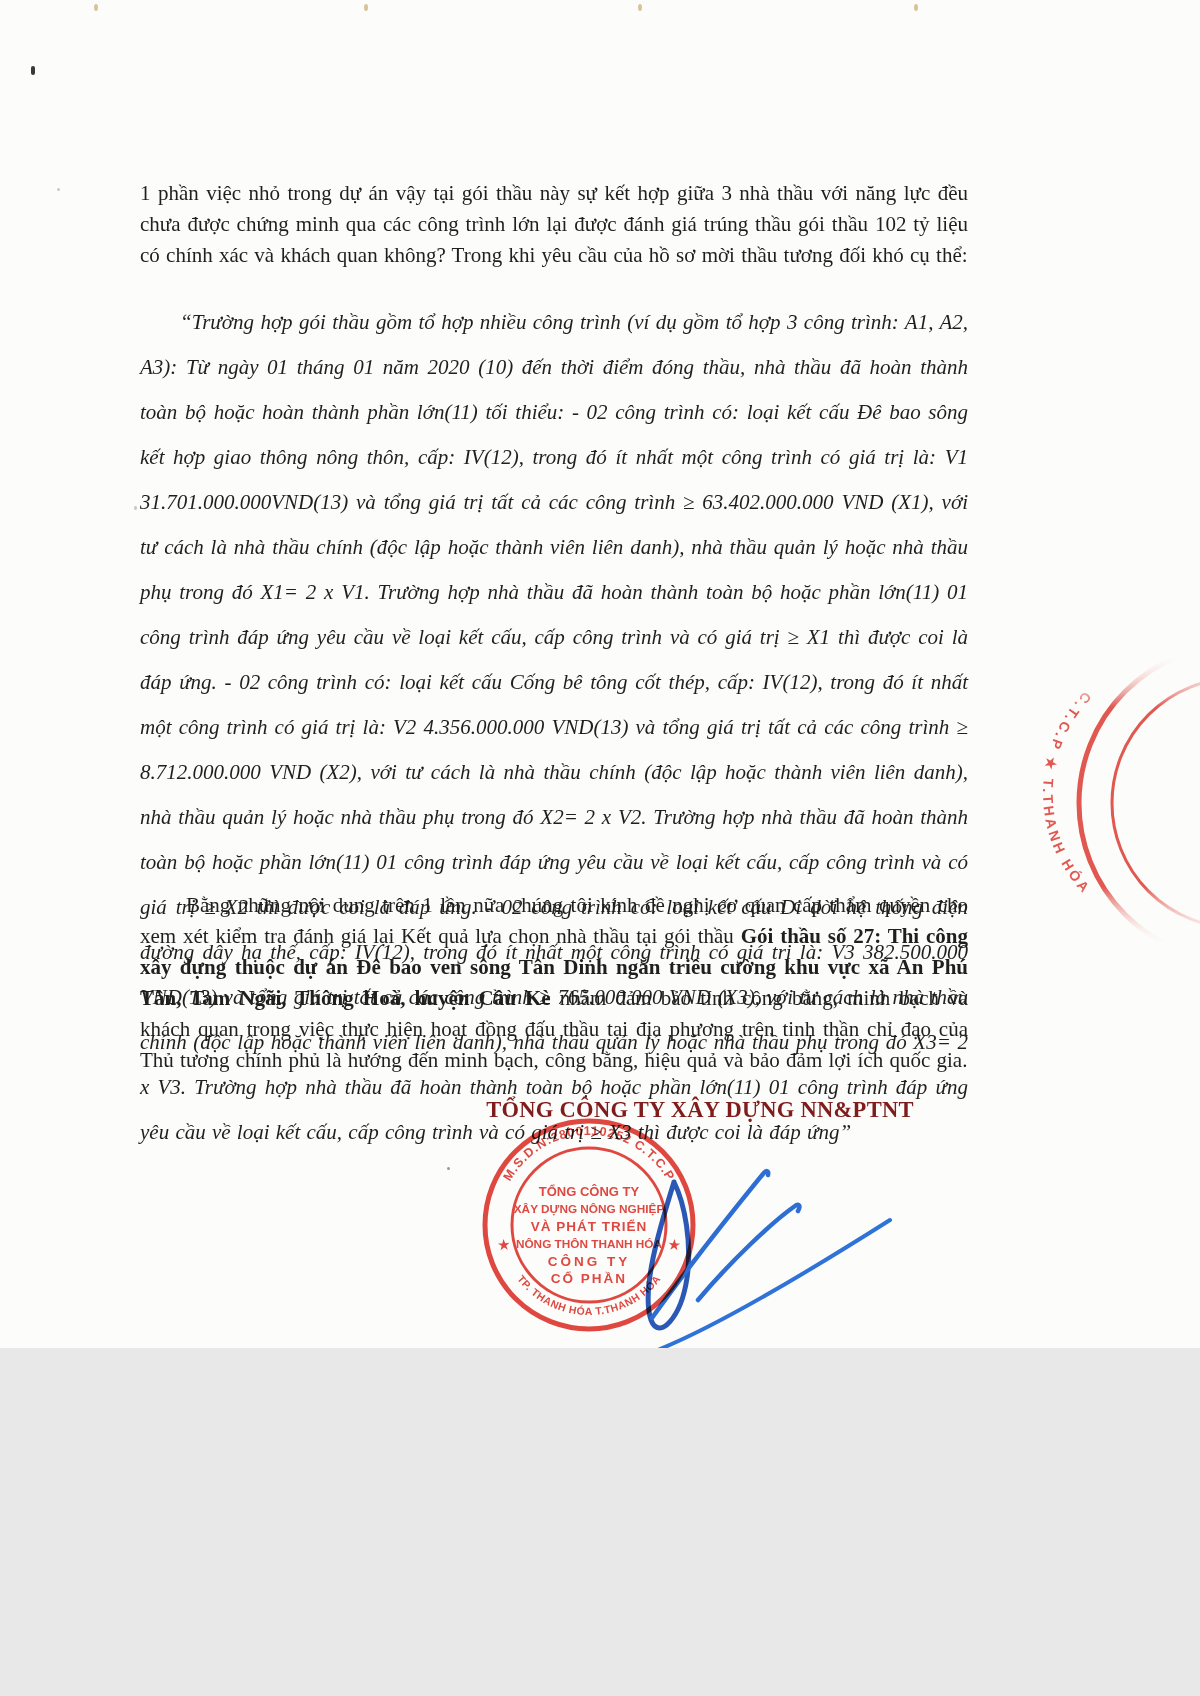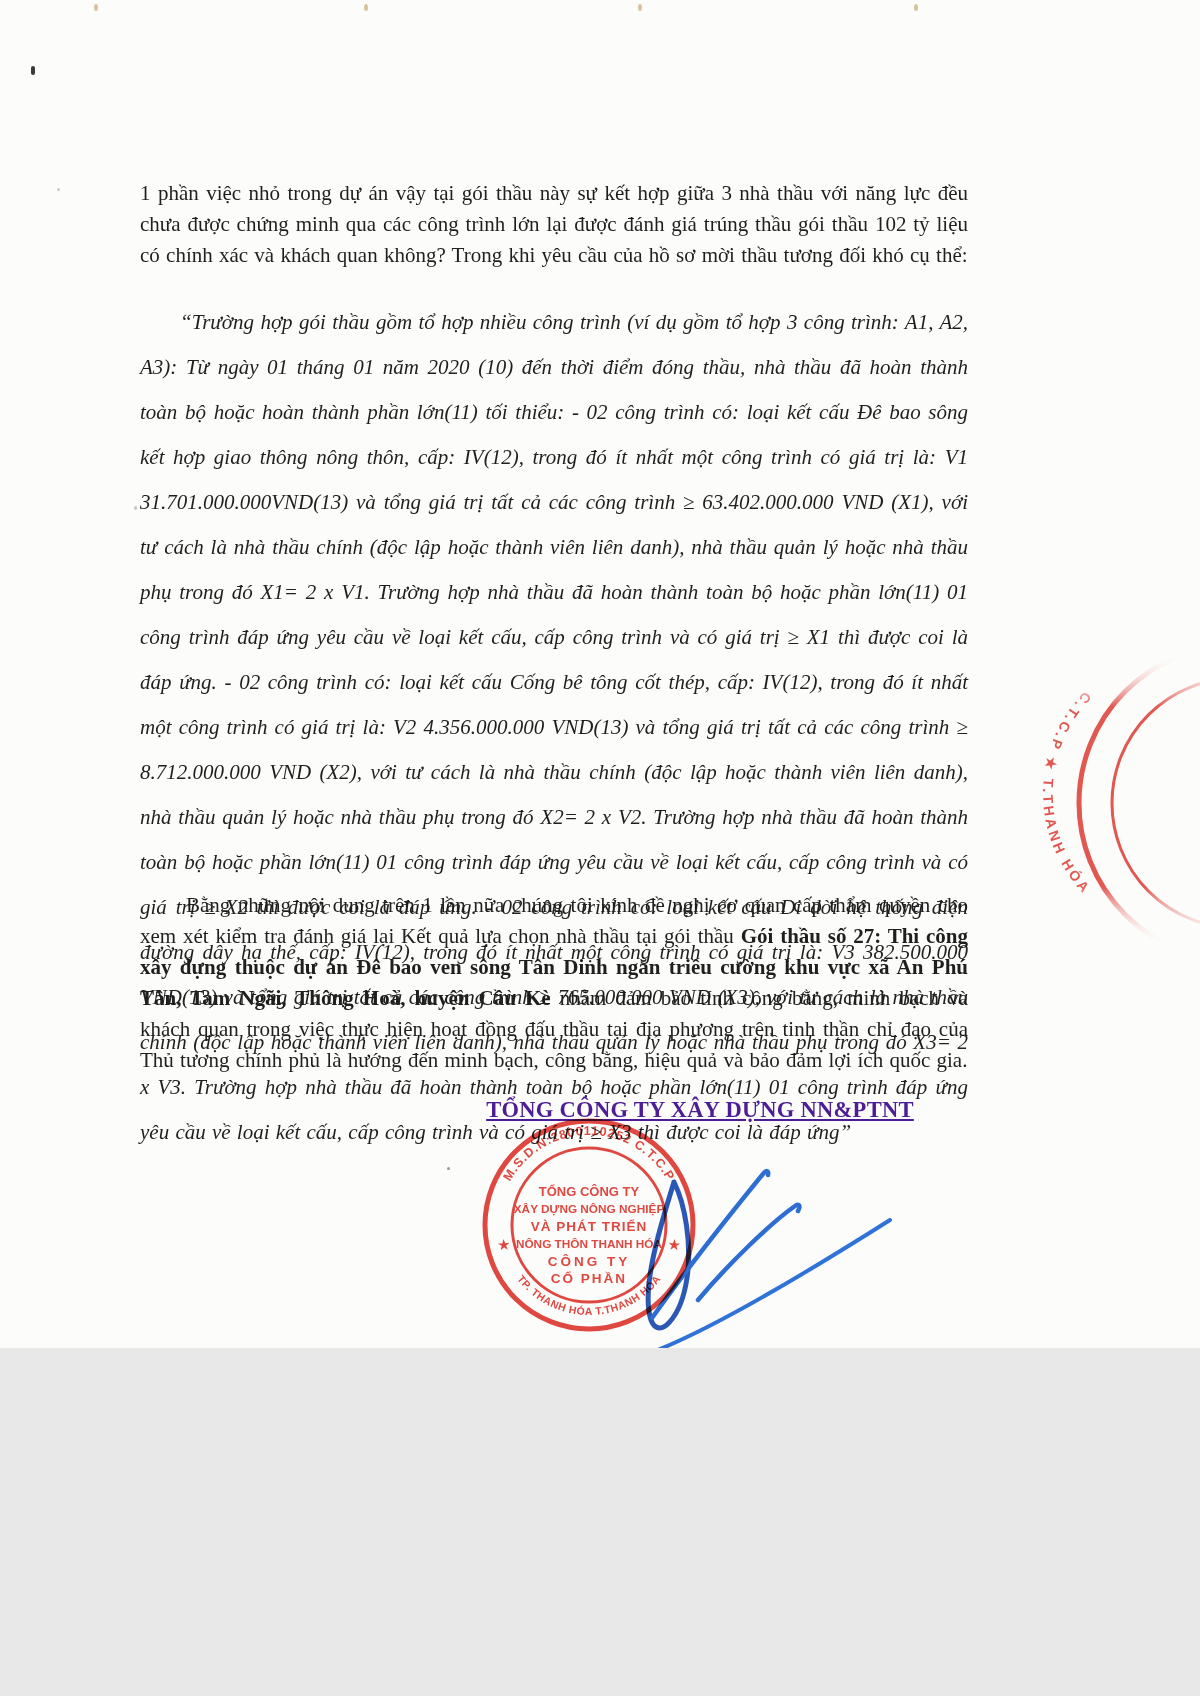--- a/index.html
+++ b/index.html
@@ -14,21 +14,21 @@
     word-spacing:1px;
   }
   .p-intro  { top:157px; }
   .p-quote  { top:279px; font-style:italic; text-indent:40px; line-height:45px; }
   .p-request{ top:869px; text-indent:46px; }
   .hl-bold  { font-weight:bold; font-style:normal; }
   .p-closing{ top:1046px; text-align:left; text-indent:0; }
   .company {
     position:absolute; left:420px; top:1094px; width:560px;
     text-align:center; font-weight:bold; font-size:22.5px; line-height:31px;
-    color:#4c1d95; letter-spacing:0.3px;text-decoration:underline;
+    color:#7f1d1d; letter-spacing:0.3px;
   }
   .stamp-svg {
     position:absolute; left:478px; top:1114px;
     mix-blend-mode:multiply; opacity:0.93;
   }
   .partial-stamp-svg {
     position:absolute; left:1040px; top:655px;
     mix-blend-mode:multiply; opacity:0.85;
   }
   .signature-svg {

